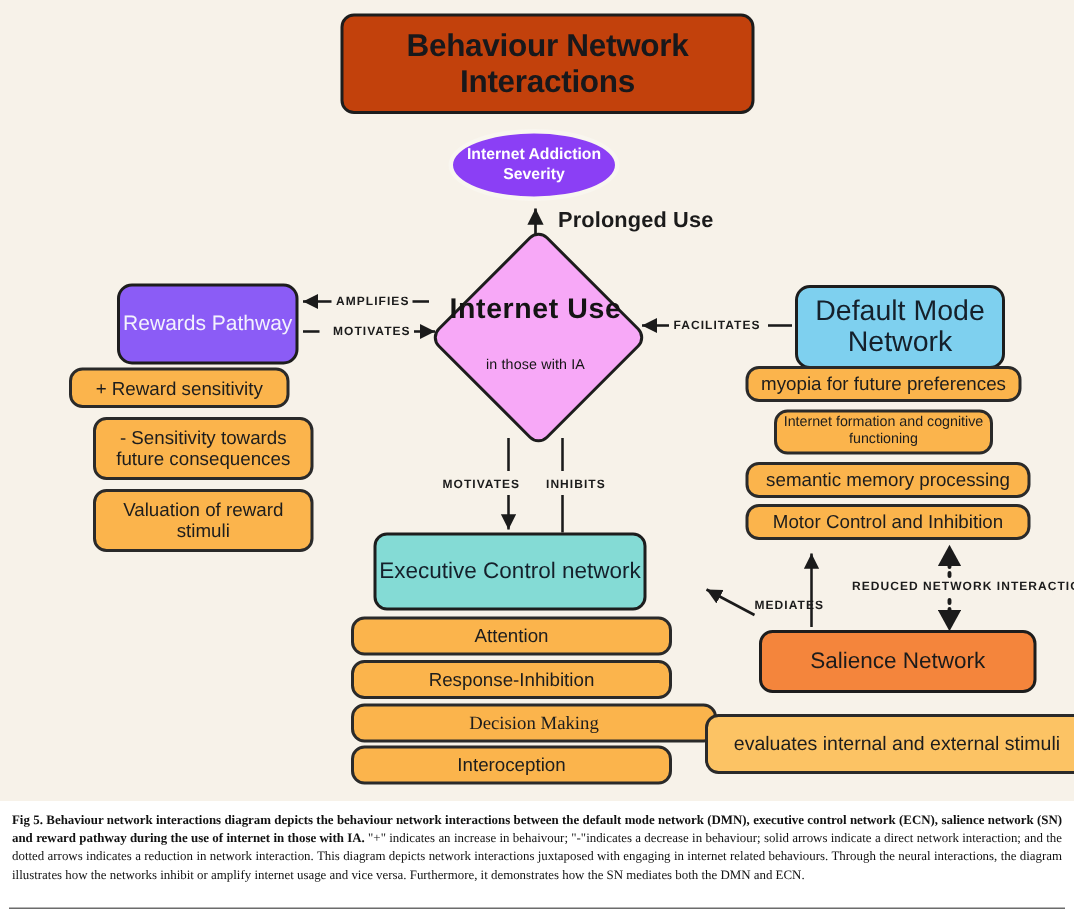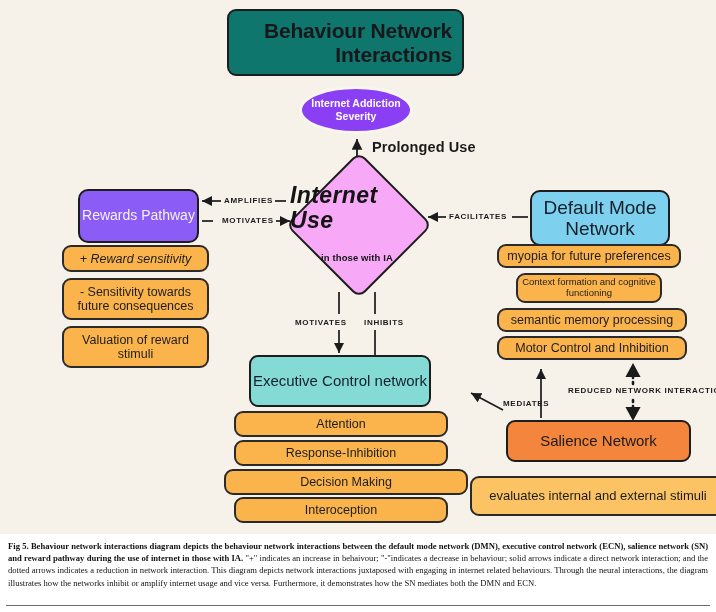--- a/index.html
+++ b/index.html
@@ -23,27 +23,26 @@
     display:flex;align-items:center;justify-content:center;
     text-align:center;
     border:2px solid #1d1d1d;
     border-radius:10px;
     line-height:1.12;
     color:#18181b;
   }
 
   
   .title-box{
-    left:227px;top:9px;width:237px;height:67px;
-    background:#0f766e;
+    left:227px;top:9px;width:276px;height:67px;
+    background:#c2410c;
     border:2px solid #1d1d1d;
     border-radius:9px;
     font-size:21px;font-weight:bold;letter-spacing:-0.2px;
     padding:0 10px;
-    text-align:right;
   }
 
   
   .ellipse{
     position:absolute;left:299px;top:86px;width:114px;height:48px;
     background:#8b3ff5;
     border:3px solid #f9f6ef;
     border-radius:50%;
     display:flex;align-items:center;justify-content:center;
     color:#ffffff;font-size:10.5px;font-weight:bold;text-align:center;
@@ -58,22 +57,22 @@
     background:#f7a8f7;
     border:2.5px solid #1d1d1d;
     border-radius:9px;
     transform:rotate(45deg);
   }
   .diamond-label{
     position:absolute;left:0;top:0;width:134px;height:134px;
     display:flex;flex-direction:column;align-items:center;justify-content:center;
     color:#141414;
   }
-  .diamond-label .d1{font-size:23px;font-weight:bold;letter-spacing:0.4px;line-height:1.08;font-style:italic;}
-  .diamond-label .d2{font-size:9.5px;font-weight:bold;margin-top:20px;letter-spacing:0.1px;}
+  .diamond-label .d1{font-size:19px;font-weight:bold;letter-spacing:0.4px;line-height:1.08;}
+  .diamond-label .d2{font-size:9.5px;font-weight:normal;margin-top:20px;letter-spacing:0.1px;}
 
   
   .rewards{
     left:78px;top:189px;width:121px;height:54px;
     background:#8b5cf6;color:#f3f2fd;
     font-size:14px;
     border-radius:10px;
   }
   .dmn{
     left:530px;top:190px;width:140px;height:56px;
@@ -101,32 +100,32 @@
   .chip{
     background:#fbb44c;
     color:#1d1d1d;
     font-size:12.5px;
     border:2px solid #2a2a2a;
     border-radius:9px;
   }
   .chip.small{font-size:9.5px;background:#fbb44c;}
   .chip.pale{background:#fcc364;}
 
-  .c-reward-sens{left:62px;top:245px;width:147px;height:27px;font-style:italic;}
+  .c-reward-sens{left:46px;top:245px;width:147px;height:27px;}
   .c-sens-future{left:62px;top:278px;width:147px;height:42px;}
   .c-valuation{left:62px;top:326px;width:147px;height:42px;}
 
   .c-myopia{left:497px;top:244px;width:184px;height:24px;}
   .c-context{left:516px;top:273px;width:146px;height:30px;}
   .c-semantic{left:497px;top:308px;width:190px;height:24px;}
   .c-motor{left:497px;top:336px;width:190px;height:24px;}
 
   .c-attention{left:234px;top:411px;width:214px;height:26px;}
   .c-response{left:234px;top:440px;width:214px;height:26px;}
-  .c-decision{left:224px;top:469px;width:244px;height:26px;}
+  .c-decision{left:234px;top:469px;width:244px;height:26px;font-family:Liberation Serif, serif;}
   .c-intero{left:234px;top:497px;width:214px;height:26px;}
 
   .c-evaluates{left:470px;top:476px;width:256px;height:40px;font-size:13px;}
 
   
   .edge-label{
     position:absolute;
     font-size:8px;font-weight:bold;letter-spacing:0.7px;
     color:#1b1b1b;
     white-space:nowrap;
@@ -236,21 +235,21 @@
       </div>
     </div>
 
     <div class="node rewards">Rewards Pathway</div>
     <div class="node chip c-reward-sens">+ Reward sensitivity</div>
     <div class="node chip c-sens-future">- Sensitivity towards future consequences</div>
     <div class="node chip c-valuation">Valuation of reward stimuli</div>
 
     <div class="node dmn">Default Mode Network</div>
     <div class="node chip c-myopia">myopia for future preferences</div>
-    <div class="node chip small c-context">Context formation and cognitive functioning</div>
+    <div class="node chip small c-context">Internet formation and cognitive functioning</div>
     <div class="node chip c-semantic">semantic memory processing</div>
     <div class="node chip c-motor">Motor Control and Inhibition</div>
 
     <div class="node ecn">Executive Control network</div>
     <div class="node chip c-attention">Attention</div>
     <div class="node chip c-response">Response-Inhibition</div>
     <div class="node chip c-decision">Decision Making</div>
     <div class="node chip c-intero">Interoception</div>
 
     <div class="node salience">Salience Network</div>

